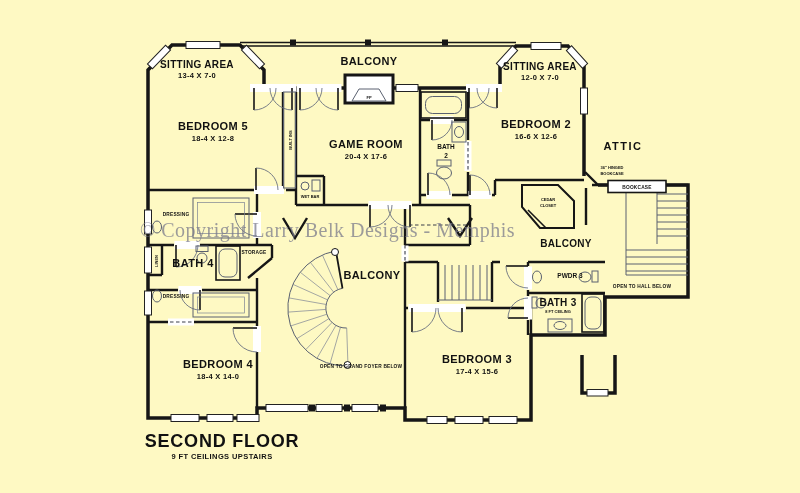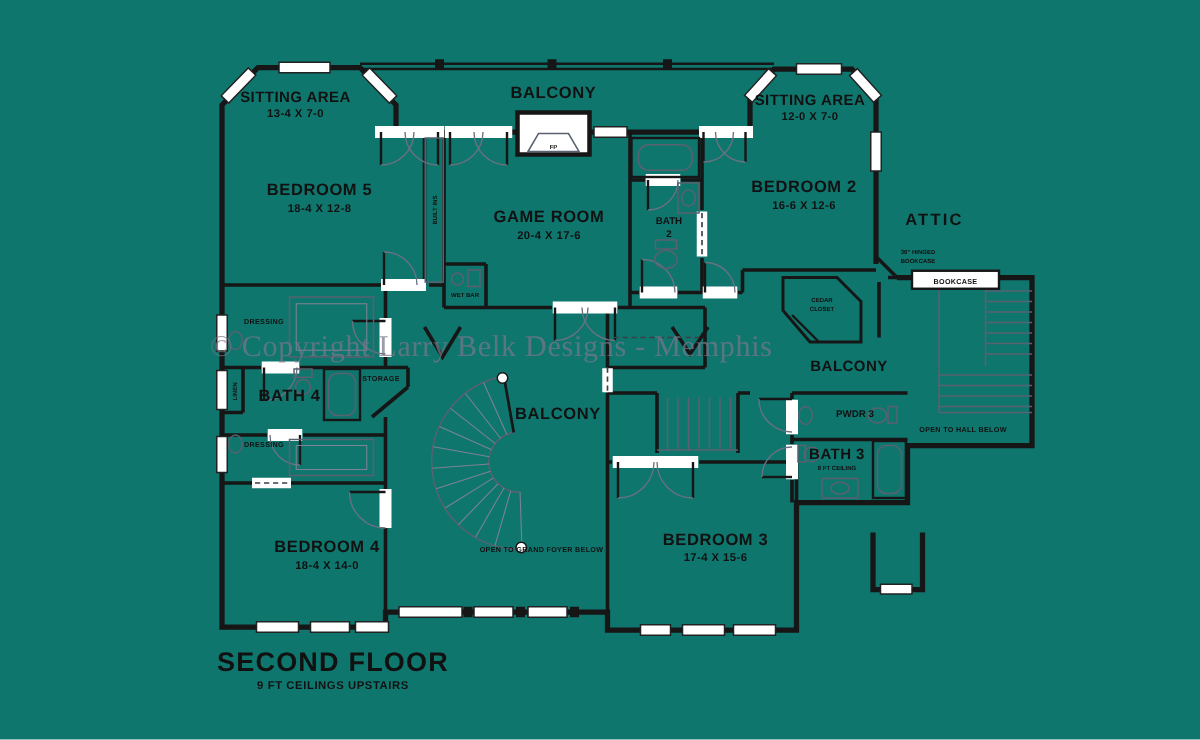--- a/index.html
+++ b/index.html
@@ -1,16 +1,16 @@
 <!DOCTYPE html>
 <html><head>
 <meta charset="utf-8">
 <style>
   html,body{margin:0;padding:0;background:#ffffff;}
-  .stage{position:relative;width:800px;height:493px;background:#0f766e;overflow:hidden;
+  .stage{position:relative;width:800px;height:493px;background:#fef9c3;overflow:hidden;
          font-family:"Liberation Sans",sans-serif;}
   svg{display:block}
   
   .w  {fill:none;stroke:#161616;stroke-width:3.5;stroke-linecap:butt;}
   .i  {fill:none;stroke:#161616;stroke-width:2.4;stroke-linecap:butt;}
   .m  {fill:none;stroke:#161616;stroke-width:1.6;}
   .t  {fill:none;stroke:#5a6170;stroke-width:1;}
   .tt {fill:none;stroke:#7c8393;stroke-width:0.7;}
   .arc{fill:none;stroke:#6a7180;stroke-width:0.9;}
   .gap{fill:#ffffff;stroke:none;}

